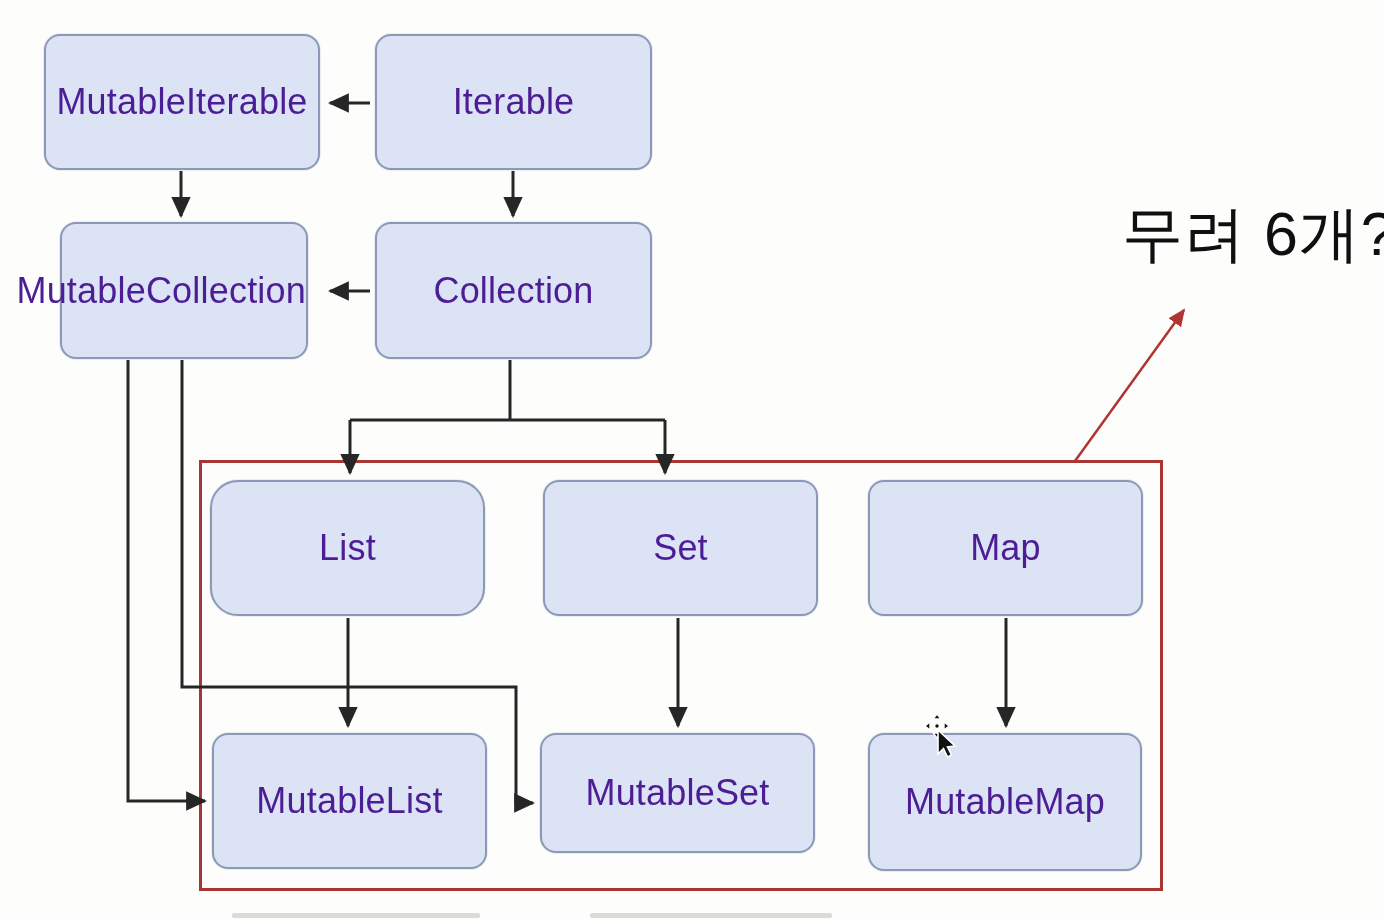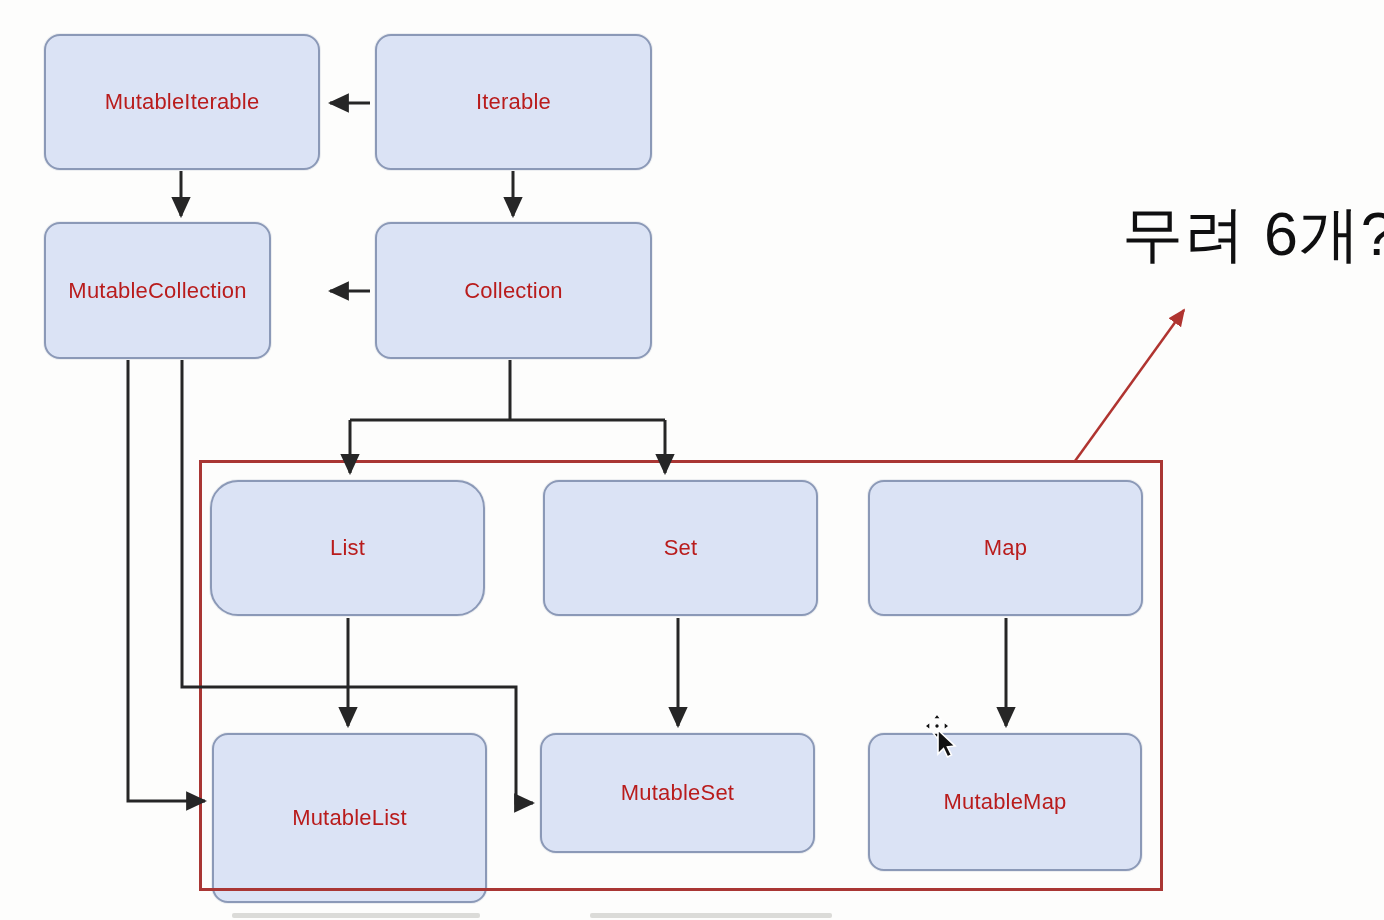--- a/index.html
+++ b/index.html
@@ -20,33 +20,33 @@
     background: #dbe3f5;
     border: 2px solid #8b99b7;
     border-radius: 16px;
     display: flex;
     align-items: center;
     justify-content: center;
     box-sizing: border-box;
     box-shadow: 0 0 0 1px rgba(139,153,183,0.15);
   }
   .node .label {
-    font-size: 22px;
-    color: #b91c1c;
+    font-size: 36px;
+    color: #4c1d95;
     letter-spacing: 0.2px;
     white-space: nowrap;
   }
   #mutable-iterable   { left: 44px;  top: 34px;  width: 276px; height: 136px; }
   #iterable           { left: 375px; top: 34px;  width: 277px; height: 136px; }
-  #mutable-collection { left: 44px;  top: 222px; width: 227px; height: 137px; }
+  #mutable-collection { left: 60px;  top: 222px; width: 248px; height: 137px; justify-content: flex-end; }
   #collection         { left: 375px; top: 222px; width: 277px; height: 137px; }
   #list               { left: 210px; top: 480px; width: 275px; height: 136px; border-radius: 28px; }
   #set                { left: 543px; top: 480px; width: 275px; height: 136px; }
   #map                { left: 868px; top: 480px; width: 275px; height: 136px; }
-  #mutable-list       { left: 212px; top: 733px; width: 275px; height: 170px; }
+  #mutable-list       { left: 212px; top: 733px; width: 275px; height: 136px; }
   #mutable-set        { left: 540px; top: 733px; width: 275px; height: 120px; }
   #mutable-map        { left: 868px; top: 733px; width: 274px; height: 138px; }
 
   #highlight-rect {
     position: absolute;
     left: 199px;
     top: 460px;
     width: 964px;
     height: 431px;
     border: 3px solid #a93634;

